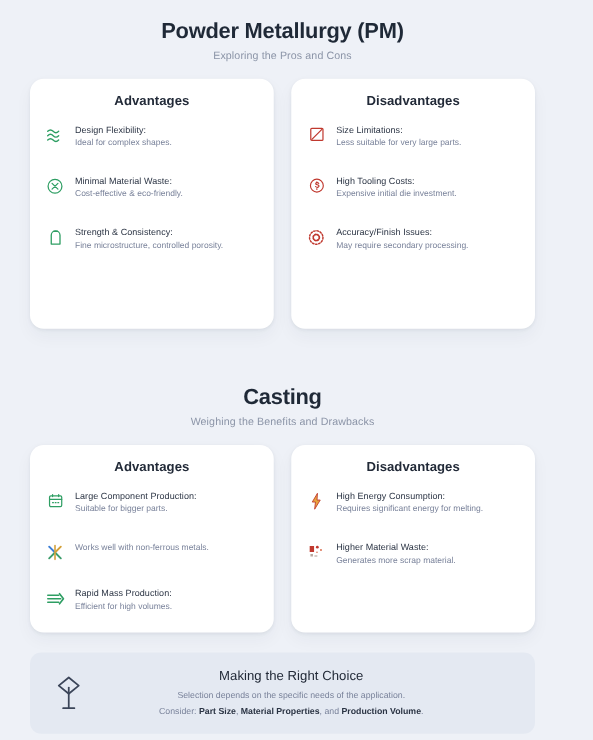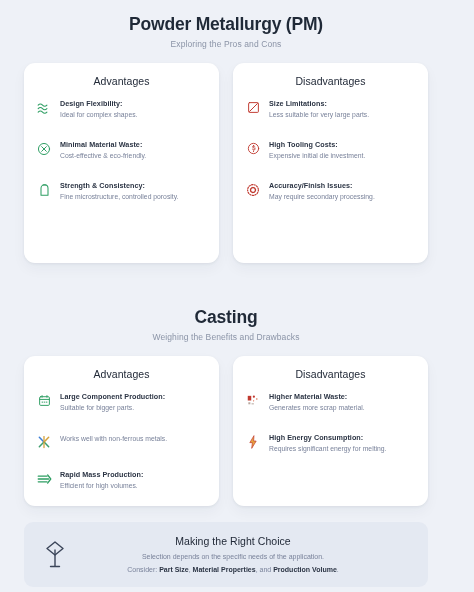--- a/index.html
+++ b/index.html
@@ -43,21 +43,21 @@
   .card {
     flex: 1 1 0;
     background: #ffffff;
     border-radius: 11px;
     box-shadow: 0 1px 3px rgba(30,41,59,0.07), 0 6px 14px rgba(30,41,59,0.045);
     padding: 12px 12px 14px 12px;
   }
   .card-title {
     text-align: center;
     font-size: 10.5px;
-    font-weight: normal;
+    font-weight: bold;
     color: #222a38;
     margin-bottom: 12px;
     letter-spacing: 0.05px;
   }
 
   .item {
     display: flex;
     align-items: flex-start;
     gap: 8px;
     margin-bottom: 20px;
@@ -68,21 +68,21 @@
     width: 16px;
     height: 16px;
     display: flex;
     align-items: center;
     justify-content: center;
     margin-top: 1px;
   }
   .item-text { flex: 1 1 auto; min-width: 0; }
   .item-term {
     font-size: 7.2px;
-    font-weight: bold;
+    font-weight: normal;
     color: #2b3444;
     line-height: 1.35;
     letter-spacing: 0.05px;
   }
   .item-desc {
     font-size: 6.8px;
     color: #79829a;
     line-height: 1.45;
     margin-top: 1.5px;
   }
@@ -284,47 +284,47 @@
         </span>
         <div class="item-text">
           <div class="item-term">Rapid Mass Production:</div>
           <div class="item-desc">Efficient for high volumes.</div>
         </div>
       </div>
     </div>
 
     <div class="card" style="min-height:150px;">
       <div class="card-title">Disadvantages</div>
+
+      <div class="item">
+        <span class="item-icon">
+          <svg width="10" height="14" viewBox="0 0 14 22" fill="none">
+            <path d="M8.5 1L2 12h4l-1 9 7-11.5H8z" fill="#e8a33d" stroke="#c0392f" stroke-width="1.1" stroke-linejoin="round"></path>
+          </svg>
+        </span>
+        <div class="item-text">
+          <div class="item-term">High Energy Consumption:</div>
+          <div class="item-desc">Requires significant energy for melting.</div>
+        </div>
+      </div>
 
       <div class="item">
         <span class="item-icon">
           <svg width="14" height="13" viewBox="0 0 24 22" fill="none">
             <path d="M3 3h6v8H3z" fill="#c0392f"></path>
             <circle cx="13.5" cy="4.5" r="1.9" fill="#c0392f"></circle>
             <circle cx="18.5" cy="8.5" r="1.3" fill="#d96a4a"></circle>
             <circle cx="13" cy="11.5" r="1.1" fill="#d96a4a"></circle>
             <path d="M4 14h3.5v3.5H4z" fill="#b8a9a0"></path>
             <path d="M9.5 15.5h4v2.3h-4z" fill="#c8bdb6"></path>
           </svg>
         </span>
         <div class="item-text">
           <div class="item-term">Higher Material Waste:</div>
           <div class="item-desc">Generates more scrap material.</div>
-        </div>
-      </div>
-
-      <div class="item">
-        <span class="item-icon">
-          <svg width="10" height="14" viewBox="0 0 14 22" fill="none">
-            <path d="M8.5 1L2 12h4l-1 9 7-11.5H8z" fill="#e8a33d" stroke="#c0392f" stroke-width="1.1" stroke-linejoin="round"></path>
-          </svg>
-        </span>
-        <div class="item-text">
-          <div class="item-term">High Energy Consumption:</div>
-          <div class="item-desc">Requires significant energy for melting.</div>
         </div>
       </div>
     </div>
   </div>
 
   <div class="footer" style="margin-top:16px;">
     <span class="footer-icon">
       <svg width="26" height="30" viewBox="0 0 26 30" fill="none" stroke="#3b4559" stroke-width="1.4" stroke-linejoin="round" stroke-linecap="round">
         <path d="M13 3L21 9.5 13 16 5 9.5z"></path>
         <path d="M13 11v16"></path>

